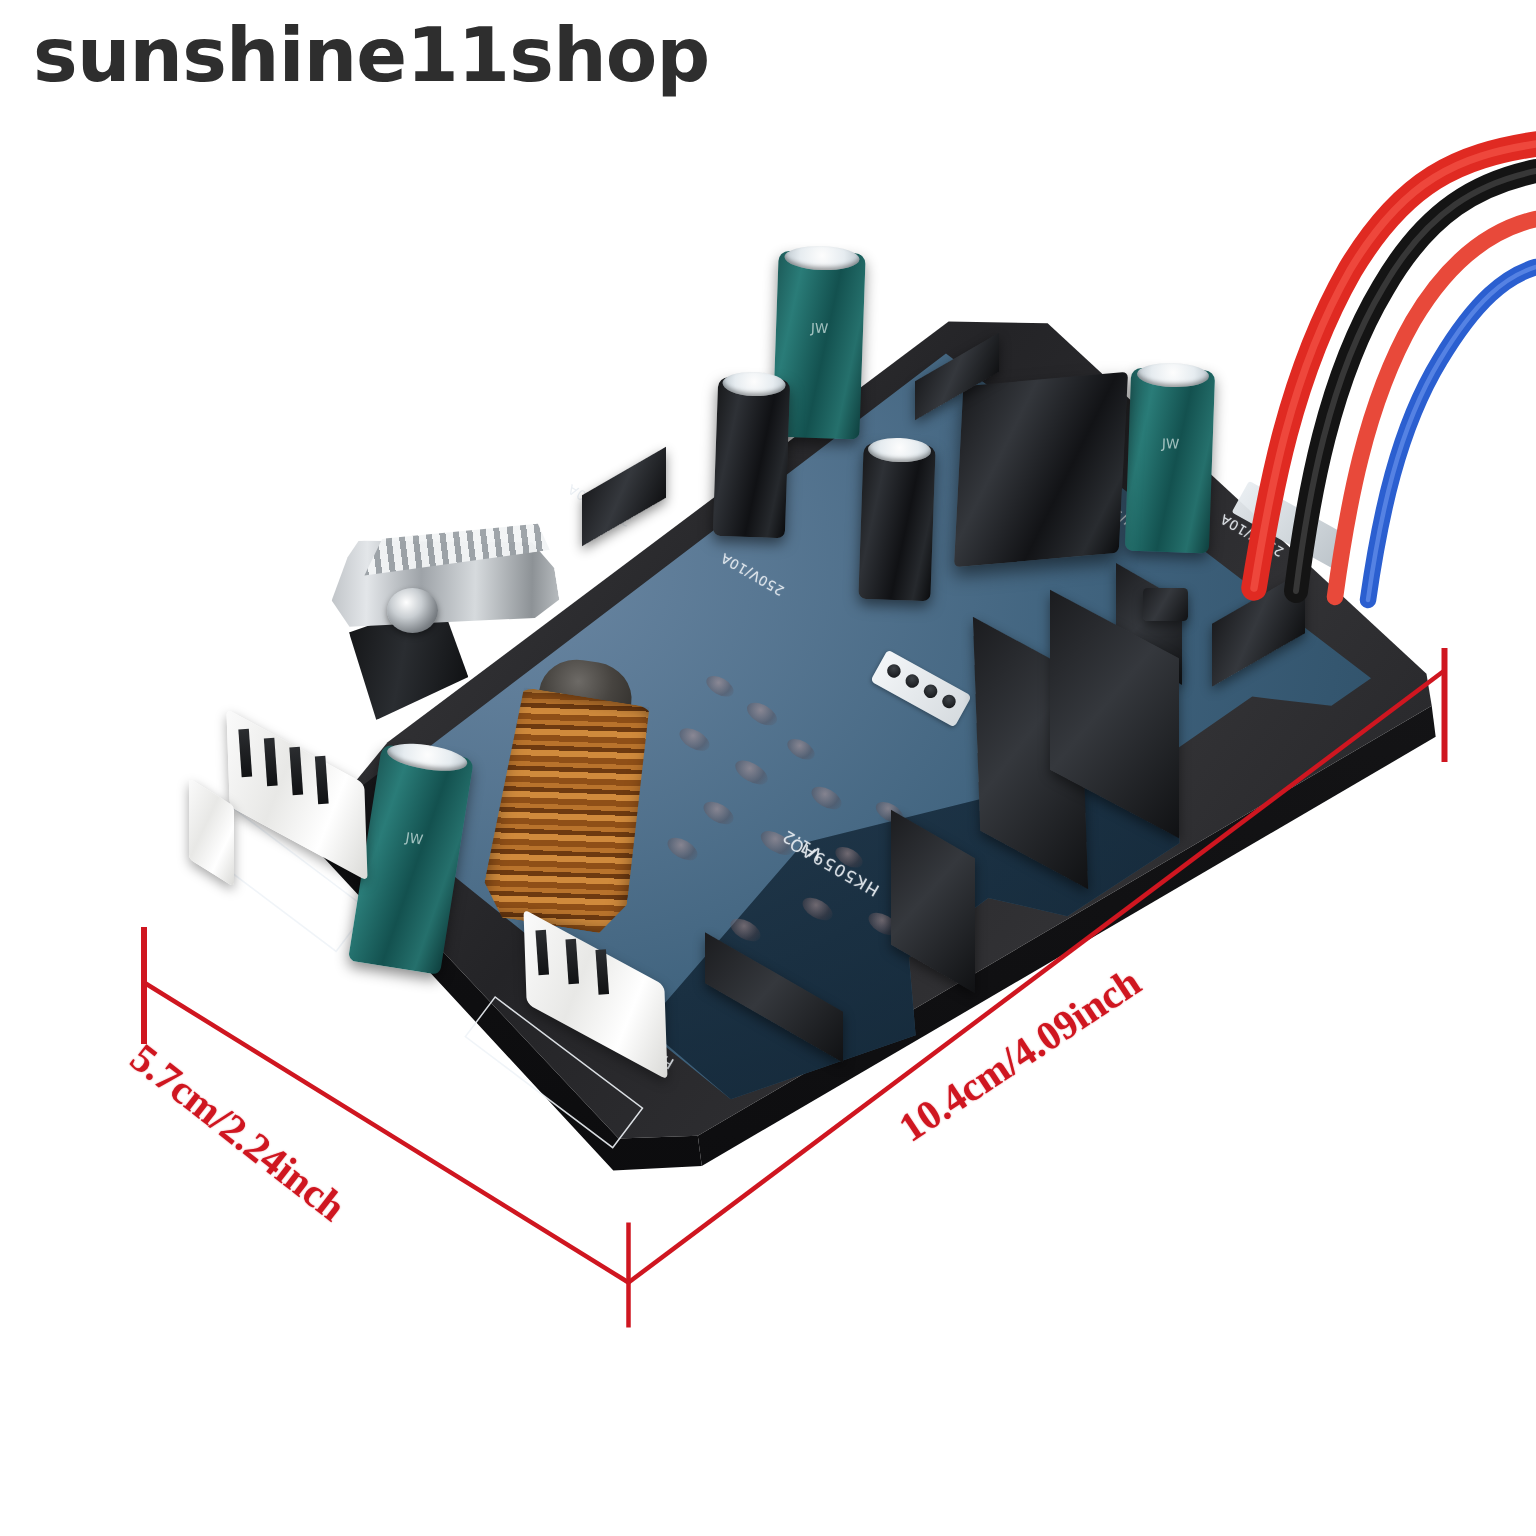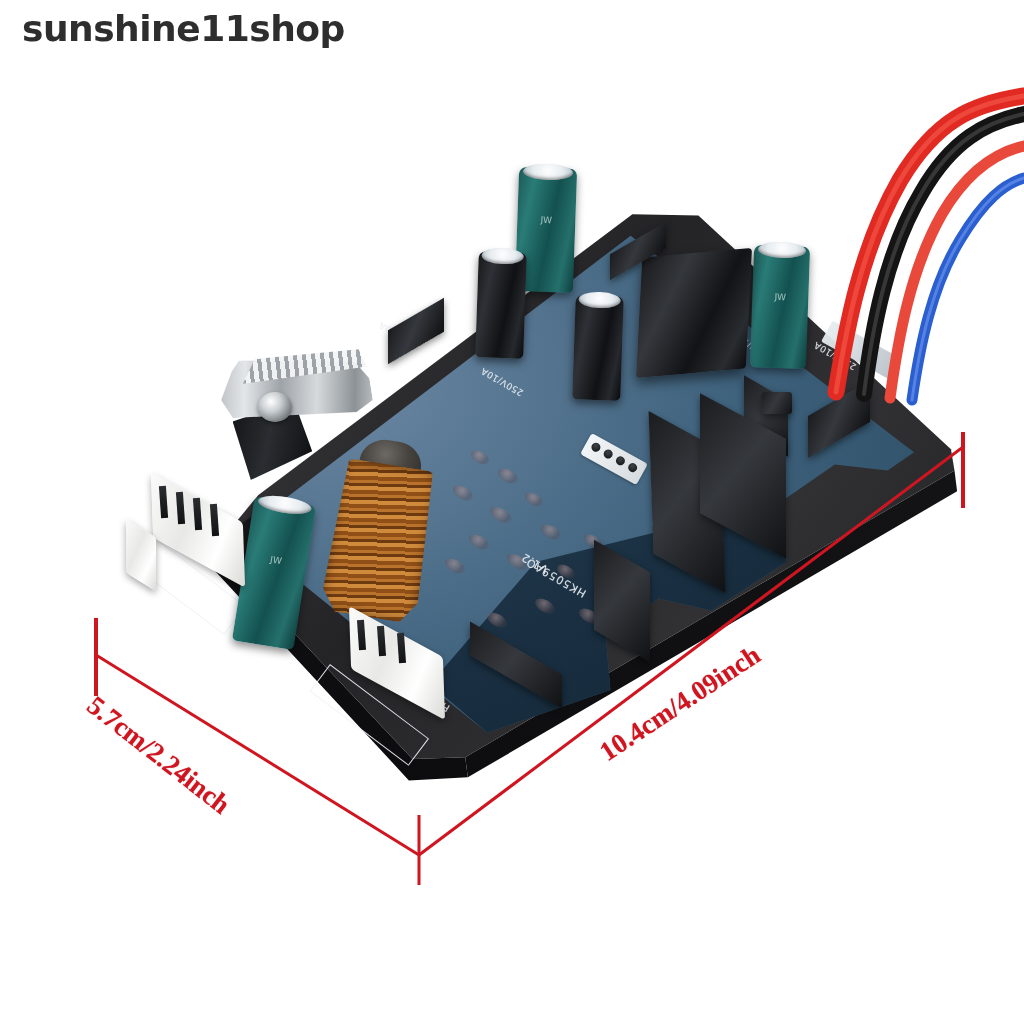--- a/index.html
+++ b/index.html
@@ -8,21 +8,21 @@
     width:1024px;height:1024px;overflow:hidden;position:relative;
     font-family:"Liberation Sans", sans-serif;
     -webkit-font-smoothing:antialiased;
   }
   #stage{position:absolute;inset:0;background:#ffffff;}
 
   
   #watermark{
     position:absolute;left:22px;top:8px;
     font-family:"DejaVu Sans", sans-serif;
-    font-size:36px;font-weight:700;letter-spacing:-0.5px;
+    font-size:50px;font-weight:700;letter-spacing:-0.5px;
     color:#2e2e2e;white-space:nowrap;user-select:none;
   }
 
   
   #photo{position:absolute;left:0;top:0;width:1024px;height:1024px;}
 
   
   .encl{position:absolute;}
   #encl-top{
     left:78px;top:196px;width:880px;height:610px;

